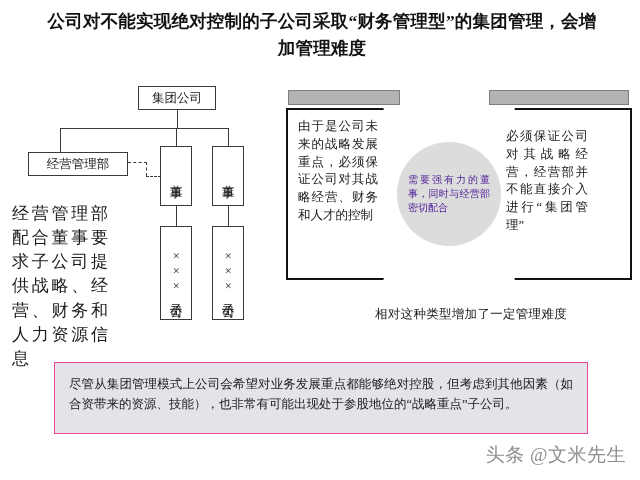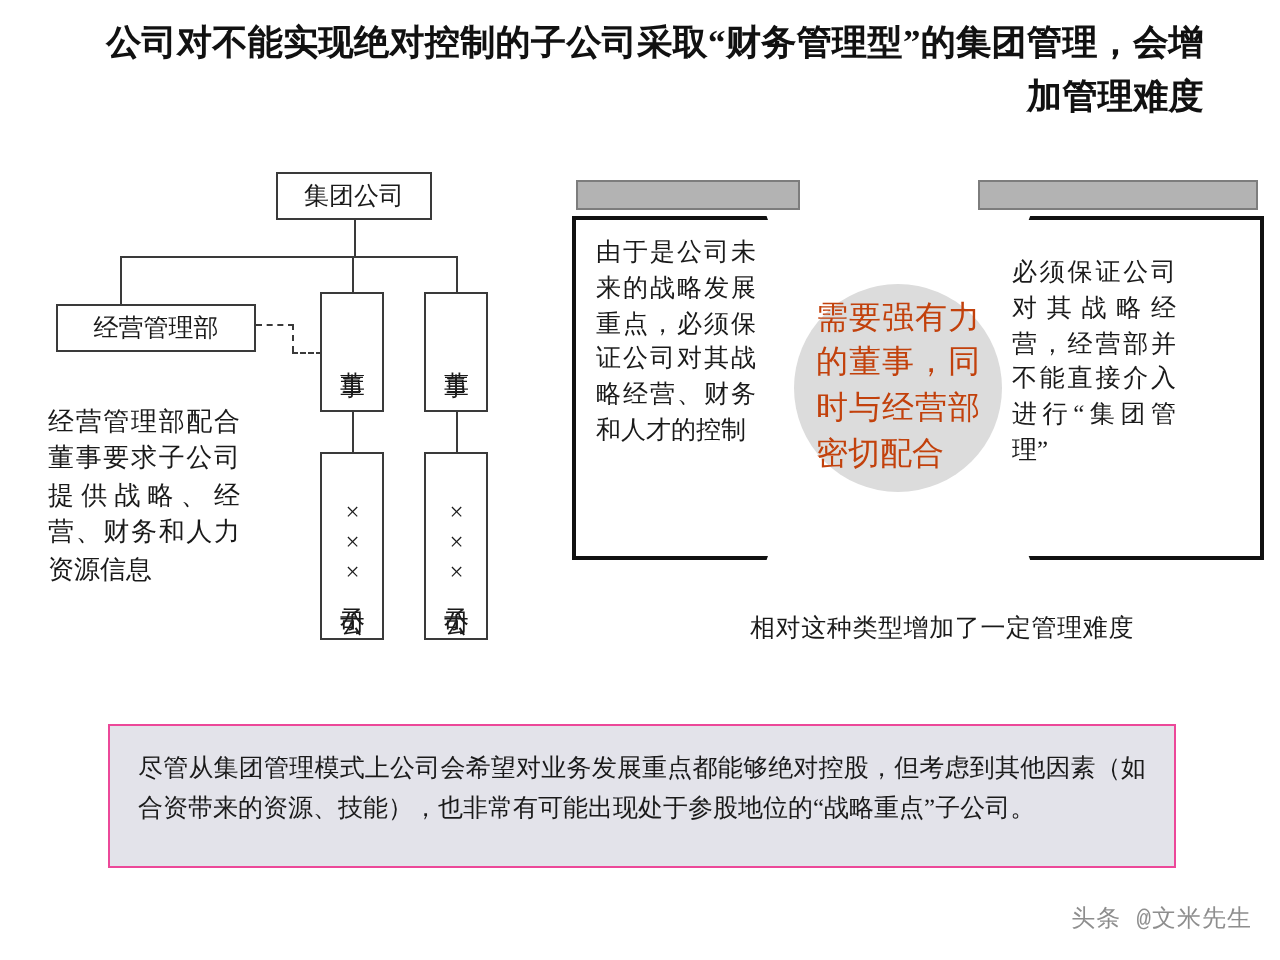--- a/index.html
+++ b/index.html
@@ -15,21 +15,21 @@
     font-family: "Liberation Serif", "DejaVu Serif", serif;
     color: #1a1a1a;
   }
 
   
   #slide-title {
     position: absolute;
     left: 42px;
     top: 8px;
     width: 560px;
-    text-align: right;
+    text-align: center;
     font-size: 17.5px;
     font-weight: bold;
     line-height: 1.55;
     letter-spacing: 0.2px;
     color: #111111;
   }
 
   
   #org-chart {
     position: absolute;
@@ -89,24 +89,24 @@
   
   .dash { position: absolute; }
   .dash.h { border-top: 1.3px dashed #3a3a3a; height: 0; }
   .dash.v { border-left: 1.3px dashed #3a3a3a; width: 0; }
   #dash-a { left: 128px; top: 84px;  width: 19px; }
   #dash-b { left: 146px; top: 84px;  height: 14px; }
   #dash-c { left: 146px; top: 98px;  width: 15px; }
 
   #ops-note {
     position: absolute;
-    left: 24px;
+    left: 12px;
     top: 124px;
     width: 96px;
-    font-size: 13px;
+    font-size: 17px;
     line-height: 1.42;
     color: #1a1a1a;
     text-align: justify;
     text-justify: inter-ideograph;
   }
 
   
   #right-diagram {
     position: absolute;
     left: 284px;
@@ -164,23 +164,23 @@
     width: 104px;
     height: 104px;
     border-radius: 50%;
     background: #dcdcdc;
     display: flex;
     align-items: center;
     justify-content: center;
   }
   #center-circle-text {
     width: 82px;
-    font-size: 16px;
+    font-size: 10px;
     line-height: 1.42;
-    color: #c2410c;
+    color: #4c1d95;
     text-align: justify;
     text-justify: inter-ideograph;
   }
 
   #right-caption {
     position: absolute;
     left: 12px;
     top: 216px;
     width: 350px;
     text-align: center;
@@ -205,23 +205,23 @@
     color: #1a1a1a;
     text-align: justify;
     text-justify: inter-ideograph;
   }
 
   
   #watermark {
     position: absolute;
     right: 14px;
     bottom: 12px;
-    font-size: 12px;
+    font-size: 19px;
     color: #8e8e8e;
-    font-family: Liberation Mono, monospace;
+    font-family: Liberation Serif, serif;
     letter-spacing: 0.5px;
     white-space: nowrap;
   }
 </style>
 </head>
 <body>
 
 <div id="slide-title">公司对不能实现绝对控制的子公司采取“财务管理型”的集团管理，会增加管理难度</div>
 
 <div id="org-chart">

